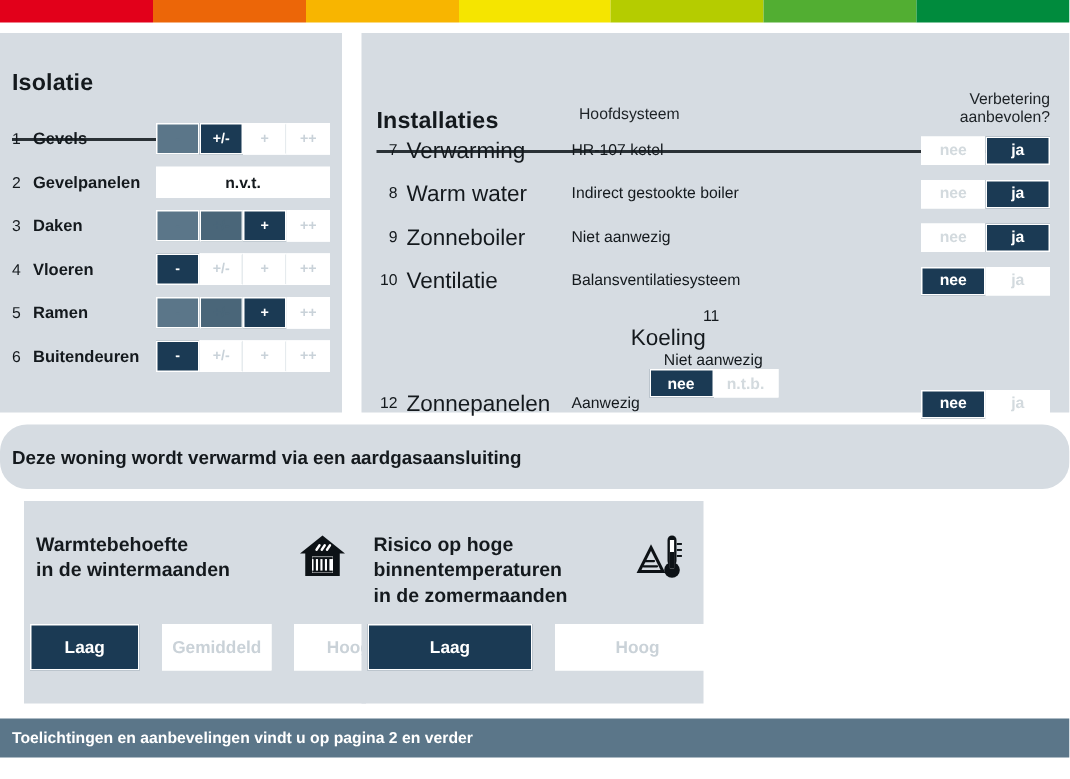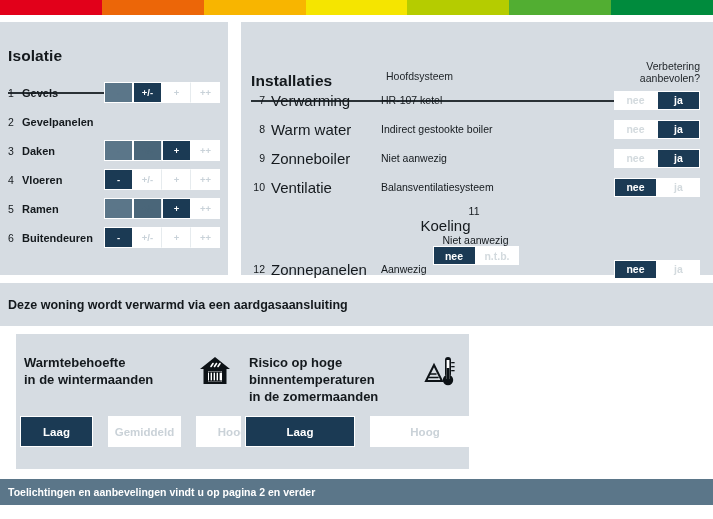--- a/index.html
+++ b/index.html
@@ -187,20 +187,21 @@
   }
 
   
   #gas-banner {
     position: absolute;
     left: 0; top: 283px;
     width: 713px; height: 43px;
     background: #d6dce2;
     display: flex;
     align-items: center;
+    border-radius: 18px;
   }
   #gas-banner .txt {
     margin-left: 8px;
     font-size: 12.5px;
     font-weight: bold;
     color: #14191d;
   }
 
   
   .card {
@@ -305,20 +306,21 @@
           <div class="rating">
             <div class="rcell fill">-</div>
             <div class="rcell active">+/-</div>
             <div class="rcell">+</div>
             <div class="rcell">++</div>
           </div>
         </div>
         <div class="iso-row" style="top: 89px;">
           <span class="iso-num">2</span>
           <span class="iso-label">Gevelpanelen</span>
+          <div class="nvt-cell">n.v.t.</div>
         </div>
         <div class="iso-row" style="top: 118px;">
           <span class="iso-num">3</span>
           <span class="iso-label">Daken</span>
           <div class="rating">
             <div class="rcell fill">-</div>
             <div class="rcell fill2">+/-</div>
             <div class="rcell active">+</div>
             <div class="rcell">++</div>
           </div>

